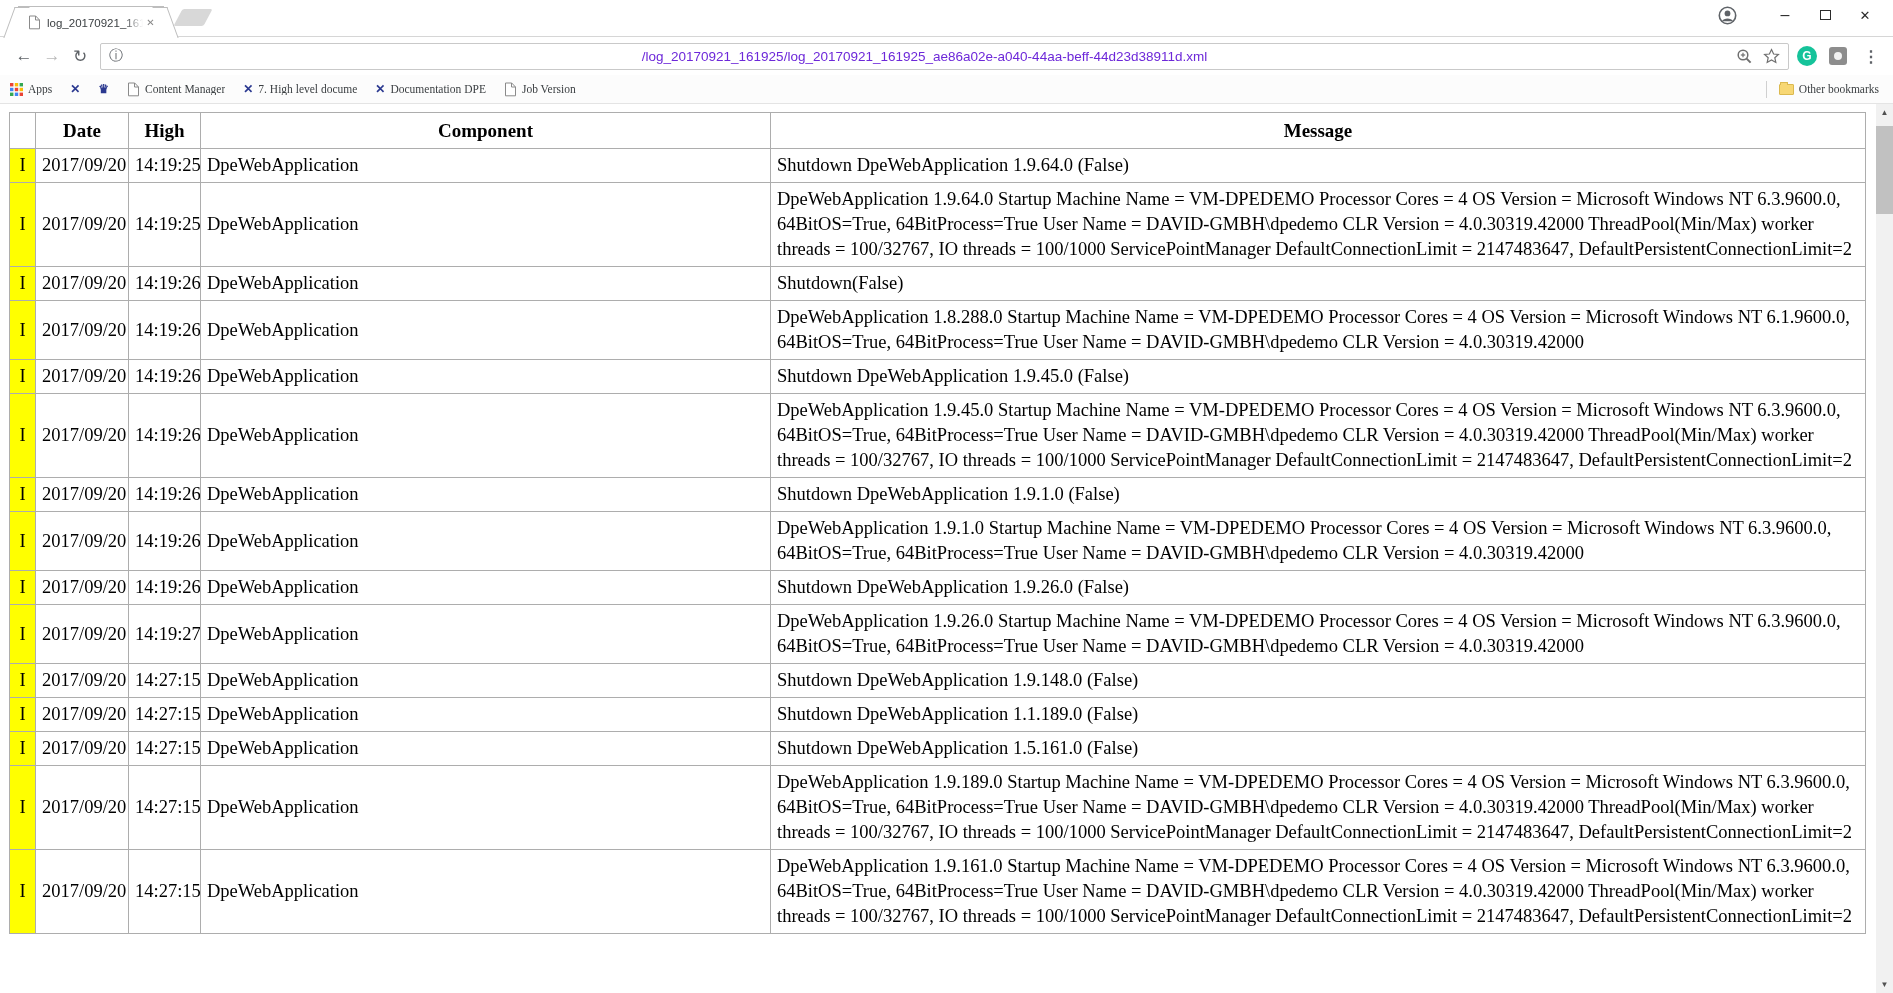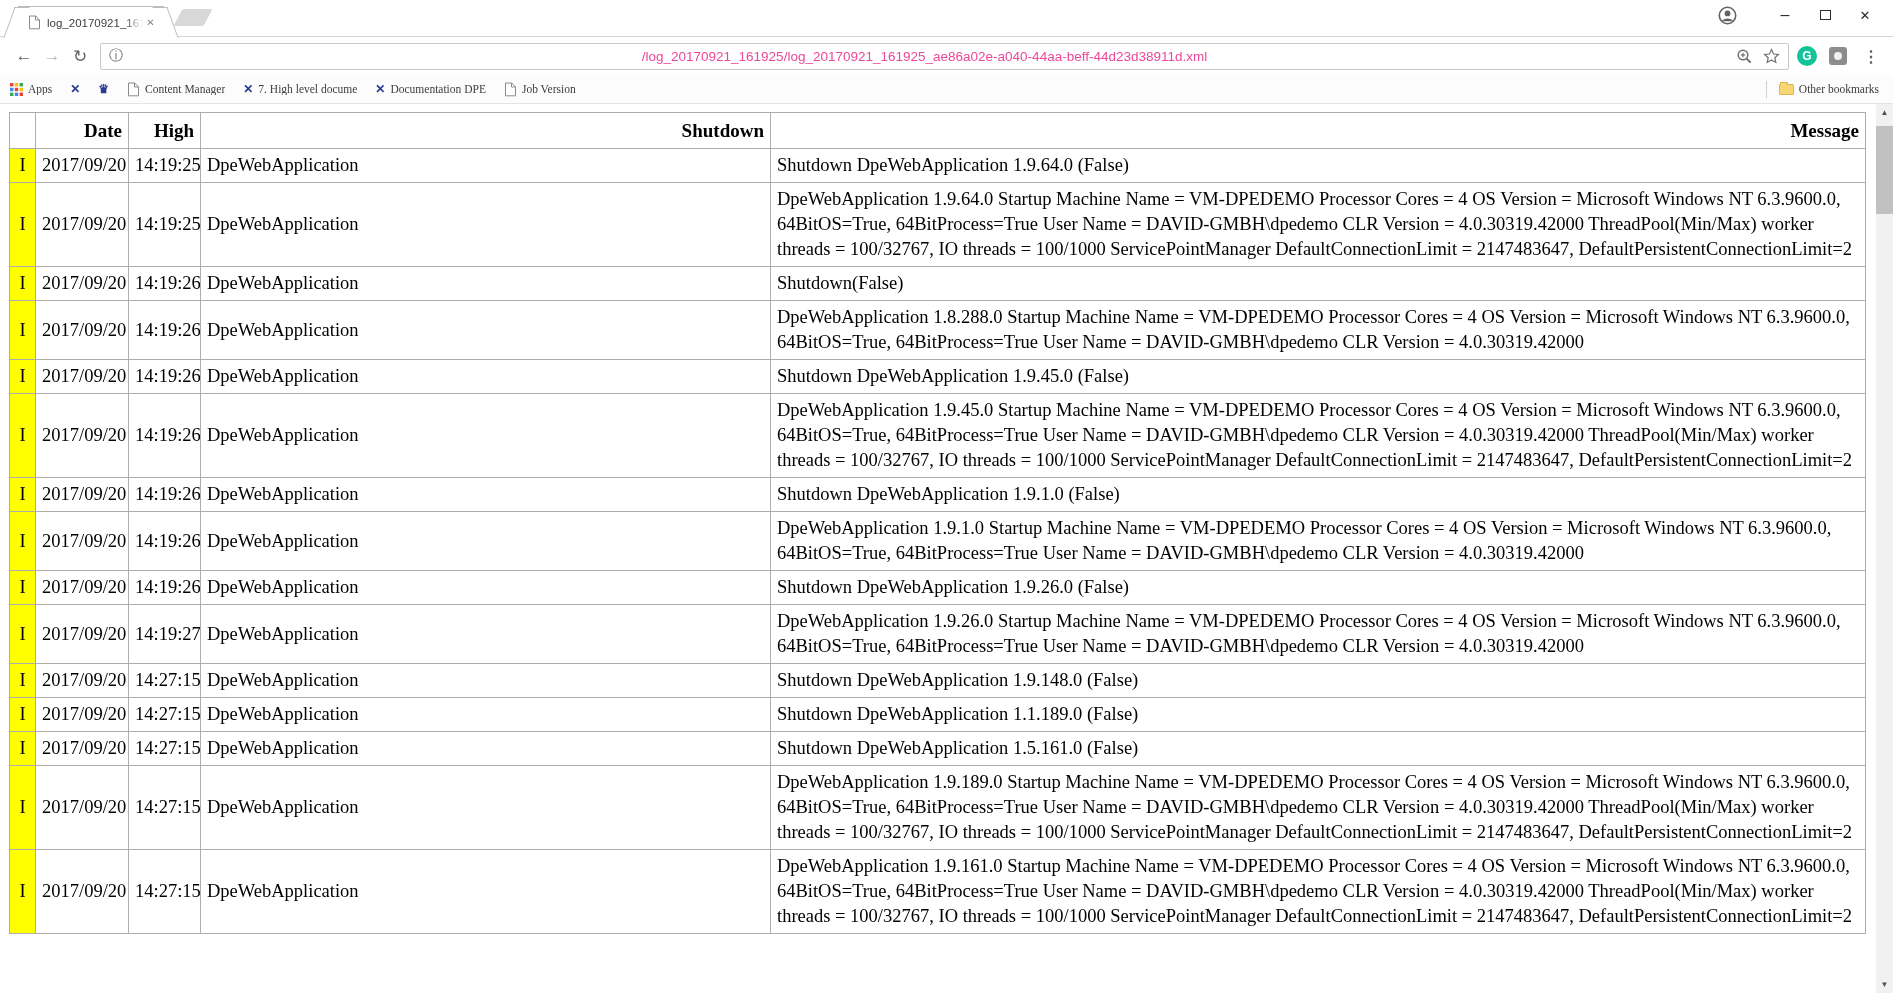--- a/index.html
+++ b/index.html
@@ -41,21 +41,21 @@
   
   .toolbar { height:38px; background:#fff; display:flex; align-items:center; padding:0 10px; }
   .nav-btn { width:28px; height:28px; display:flex; align-items:center; justify-content:center;
              font-size:17px; color:#5f6368; flex:0 0 auto; }
   .nav-btn.disabled { color:#b8b8b8; }
   .omnibox {
     flex:1; height:27px; margin:0 8px 0 6px; background:#fff; border:1px solid #c9c9c9; border-radius:2px;
     display:flex; align-items:center; padding:0 8px;
   }
   .omni-info { font-size:14px; color:#5f6368; flex:0 0 auto; }
-  .omni-url { flex:1; text-align:center; font-size:13.5px; color:#ec4899; white-space:nowrap; overflow:hidden; }
+  .omni-url { flex:1; text-align:center; font-size:13.5px; color:#6d28d9; white-space:nowrap; overflow:hidden; }
   .omni-icon { flex:0 0 auto; margin-left:10px; display:flex; align-items:center; }
   .ext-area { display:flex; align-items:center; flex:0 0 auto; }
   .ext-grammarly { width:20px; height:20px; border-radius:50%; background:#15c39a; color:#fff;
     font-size:12px; font-weight:bold; display:flex; align-items:center; justify-content:center; margin-right:12px; }
   .ext-gray { width:18px; height:18px; border-radius:3px; background:#8d8d8d; position:relative; margin-right:12px; }
   .ext-gray::after { content:""; position:absolute; left:5px; top:5px; width:8px; height:8px; border-radius:50%; background:#f2f2f2; }
   .menu-btn { font-size:16px; color:#5f6368; width:24px; text-align:center; font-weight:bold; }
 
   
   .bookmarks { height:29px; background:#fcfcfc; border-bottom:1px solid #e4e4e4;
@@ -69,21 +69,21 @@
   .folder-icon::before { content:""; position:absolute; top:-3px; left:0; width:6px; height:2px;
     background:#f7d774; border:1px solid #dbb94f; border-bottom:none; border-radius:1px 1px 0 0; }
 
   
   .page { position:absolute; top:104px; left:0; right:0; bottom:0; background:#fff; overflow:hidden; }
   table.log {
     border-collapse:collapse; table-layout:fixed; width:1857px; margin:8px 0 0 9px;
     font-family:"Liberation Serif", serif; font-size:18.5px; line-height:25px; color:#000;
   }
   table.log th, table.log td { border:1px solid #adadad; padding:4px 6px; vertical-align:middle; overflow:hidden; }
-  table.log th { font-size:19px; font-weight:bold; text-align:right; padding:5px 6px; }
+  table.log th { font-size:19px; font-weight:bold; text-align:center; padding:5px 6px; }
   td.marker-cell { text-align:center; }
   td.date-cell, td.time-cell { text-align:center; padding:4px 2px;margin-left:19px; }
   td.msg-cell { padding-right:10px; }
 
   
   .scrollbar { position:absolute; top:104px; right:0; bottom:0; width:17px; background:#f1f1f1; z-index:5; }
   .scroll-btn { height:17px; display:flex; align-items:center; justify-content:center; font-size:8px; color:#505050; }
   .scroll-btn.down { position:absolute; bottom:0; left:0; right:0; }
   .scroll-thumb { position:absolute; top:22px; left:0; width:17px; height:88px; background:#c1c1c1; }
 
@@ -218,21 +218,21 @@
         <col style="width:93px">
         <col style="width:72px">
         <col style="width:570px">
         <col>
     </colgroup>
     <thead>
       <tr>
         <th></th>
         <th>Date</th>
         <th>High</th>
-        <th>Shutdown</th>
+        <th>Component</th>
         <th>Message</th>
       </tr>
     </thead>
     <tbody id="log-body">
         <tr>
           <td class="marker-cell" style="background: rgb(255, 255, 0);">I</td>
           <td class="date-cell">2017/09/20</td>
           <td class="time-cell">14:19:25</td>
           <td class="component-cell">DpeWebApplication</td>
           <td class="msg-cell">Shutdown DpeWebApplication 1.9.64.0 (False)</td>
@@ -249,21 +249,21 @@
           <td class="date-cell">2017/09/20</td>
           <td class="time-cell">14:19:26</td>
           <td class="component-cell">DpeWebApplication</td>
           <td class="msg-cell">Shutdown(False)</td>
         </tr>
         <tr>
           <td class="marker-cell" style="background: rgb(255, 255, 0);">I</td>
           <td class="date-cell">2017/09/20</td>
           <td class="time-cell">14:19:26</td>
           <td class="component-cell">DpeWebApplication</td>
-          <td class="msg-cell">DpeWebApplication 1.8.288.0 Startup Machine Name = VM-DPEDEMO Processor Cores = 4 OS Version = Microsoft Windows NT 6.3.9600.0, 64BitOS=True, 64BitProcess=True User Name = DAVID-GMBH\dpedemo CLR Version = 4.0.30319.42000</td>
+          <td class="msg-cell">DpeWebApplication 1.8.288.0 Startup Machine Name = VM-DPEDEMO Processor Cores = 4 OS Version = Microsoft Windows NT 6.1.9600.0, 64BitOS=True, 64BitProcess=True User Name = DAVID-GMBH\dpedemo CLR Version = 4.0.30319.42000</td>
         </tr>
         <tr>
           <td class="marker-cell" style="background: rgb(255, 255, 0);">I</td>
           <td class="date-cell">2017/09/20</td>
           <td class="time-cell">14:19:26</td>
           <td class="component-cell">DpeWebApplication</td>
           <td class="msg-cell">Shutdown DpeWebApplication 1.9.45.0 (False)</td>
         </tr>
         <tr>
           <td class="marker-cell" style="background: rgb(255, 255, 0);">I</td>

